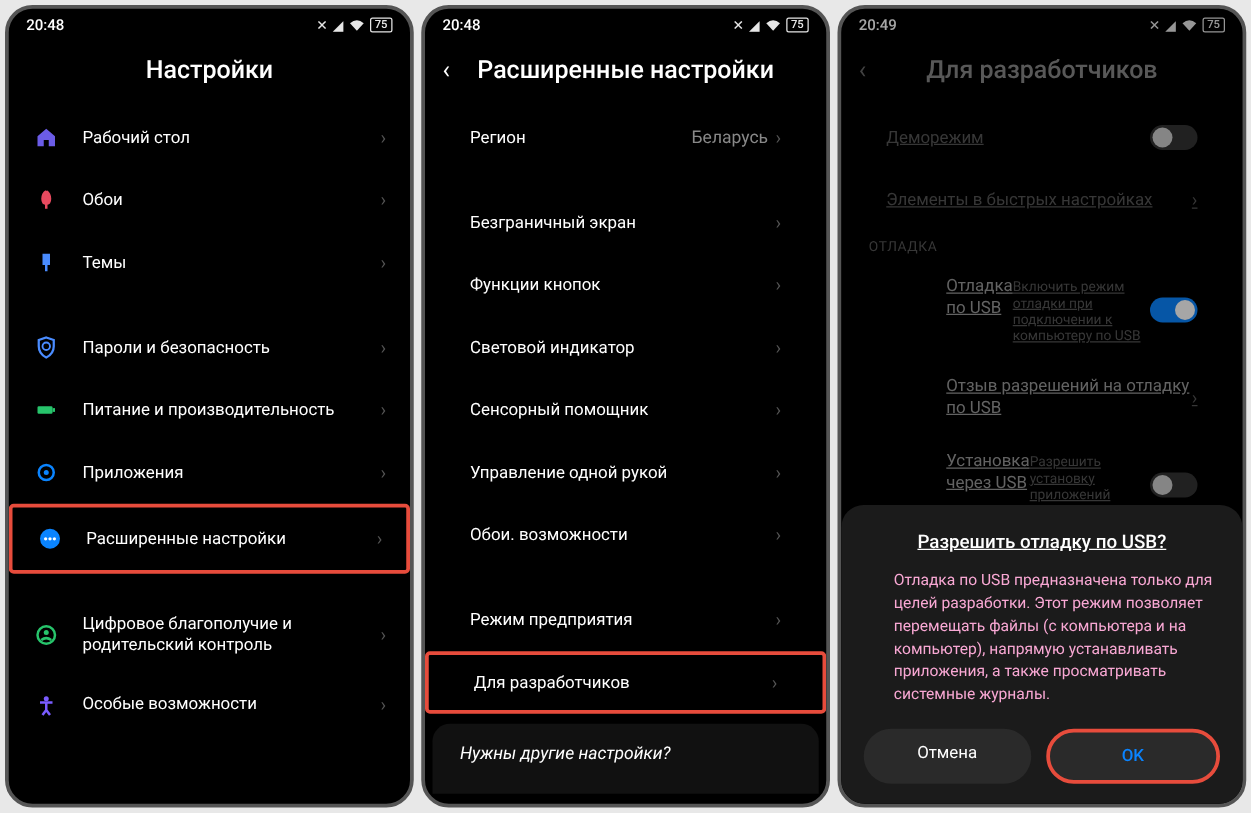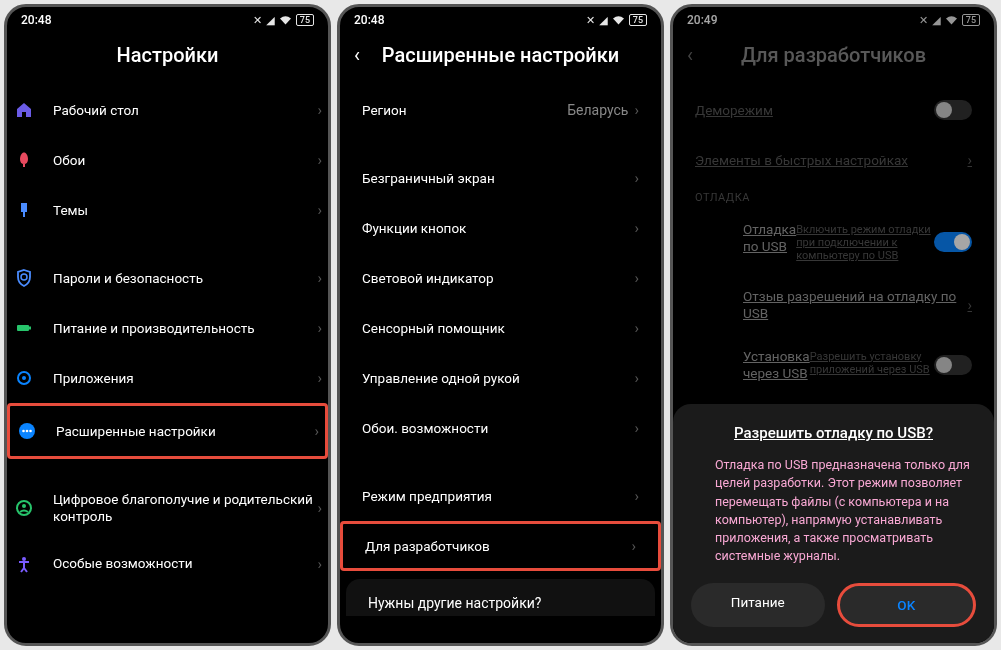--- a/index.html
+++ b/index.html
@@ -45,27 +45,27 @@
     position: absolute;
     left: 14px;
     color: #fff;
     font-size: 20px;
     cursor: pointer;
   }
   .content { flex: 1; overflow-y: hidden; }
   .row {
     display: flex;
     align-items: center;
-    padding: 14px 6px;
+    padding: 14px 19px;
     color: #fff;
     font-size: 13.5px;
     cursor: pointer;
     min-height: 50px;
   }
-  .row.small-pad { padding: 13px 22px; }
+  .row.small-pad { padding: 13px 36px; }
   .row .icon {
     width: 22px; height: 22px;
     margin-right: 18px;
     display: flex; align-items: center; justify-content: center;
     flex-shrink: 0;
   }
   .row .label { flex: 1; line-height: 1.25; }
   .row .sublabel { color: #666; font-size: 11px; margin-top: 2px; }
   .row .label-wrap { flex: 1; display:flex; flex-direction: row; margin-left: 48px; }
   .row .value { color: #888; font-size: 14px; margin-right: 6px; }
@@ -102,22 +102,22 @@
   .dialog .dtitle { color:#fff; font-size: 15px; font-weight:500; text-align:center; margin-bottom: 14px; text-decoration: underline;}
   .dialog .dbody { color:#f9a8d4; font-size: 12.5px; line-height:1.45; margin-bottom: 18px; margin-left: 24px; }
   .dialog .btns { display:flex; gap: 12px; }
   .dialog .btn {
     flex:1; background:#2a2a2a; color:#fff;
     border-radius: 22px; padding: 11px 0; text-align:center;
     font-size:13.5px; cursor:pointer;
   }
   .dialog .btn.ok { color:#0a84ff; font-weight:500; }
   .footer-q {
-    color:#fff; font-size:14px; padding:16px 22px 5px;
-    background:#111; border-radius: 14px 14px 0 0; margin: 8px 6px 0;
+    color:#fff; font-size:14px; padding:16px 22px 24px;
+    background:#111; border-radius: 14px 14px 0 0; margin: 8px 6px 0; font-style: italic;
   }
   svg { display:block; }
 </style>
 </head>
 <body>
 
 <div class="phone">
   <div class="statusbar">
     <span>20:48</span>
     <span class="right">
@@ -351,18 +351,18 @@
           <span class="knob"></span>
         </span>
       </div>
     </div>
 
   <div class="dialog-backdrop">
     <div class="dialog">
       <div class="dtitle">Разрешить отладку по USB?</div>
       <div class="dbody">Отладка по USB предназначена только для целей разработки. Этот режим позволяет перемещать файлы (с компьютера и на компьютер), напрямую устанавливать приложения, а также просматривать системные журналы.</div>
       <div class="btns">
-        <div class="btn">Питание</div>
+        <div class="btn">Отмена</div>
         <div class="btn ok highlight">OK</div>
       </div>
     </div>
   </div>
 </div>
 
 </body></html>

